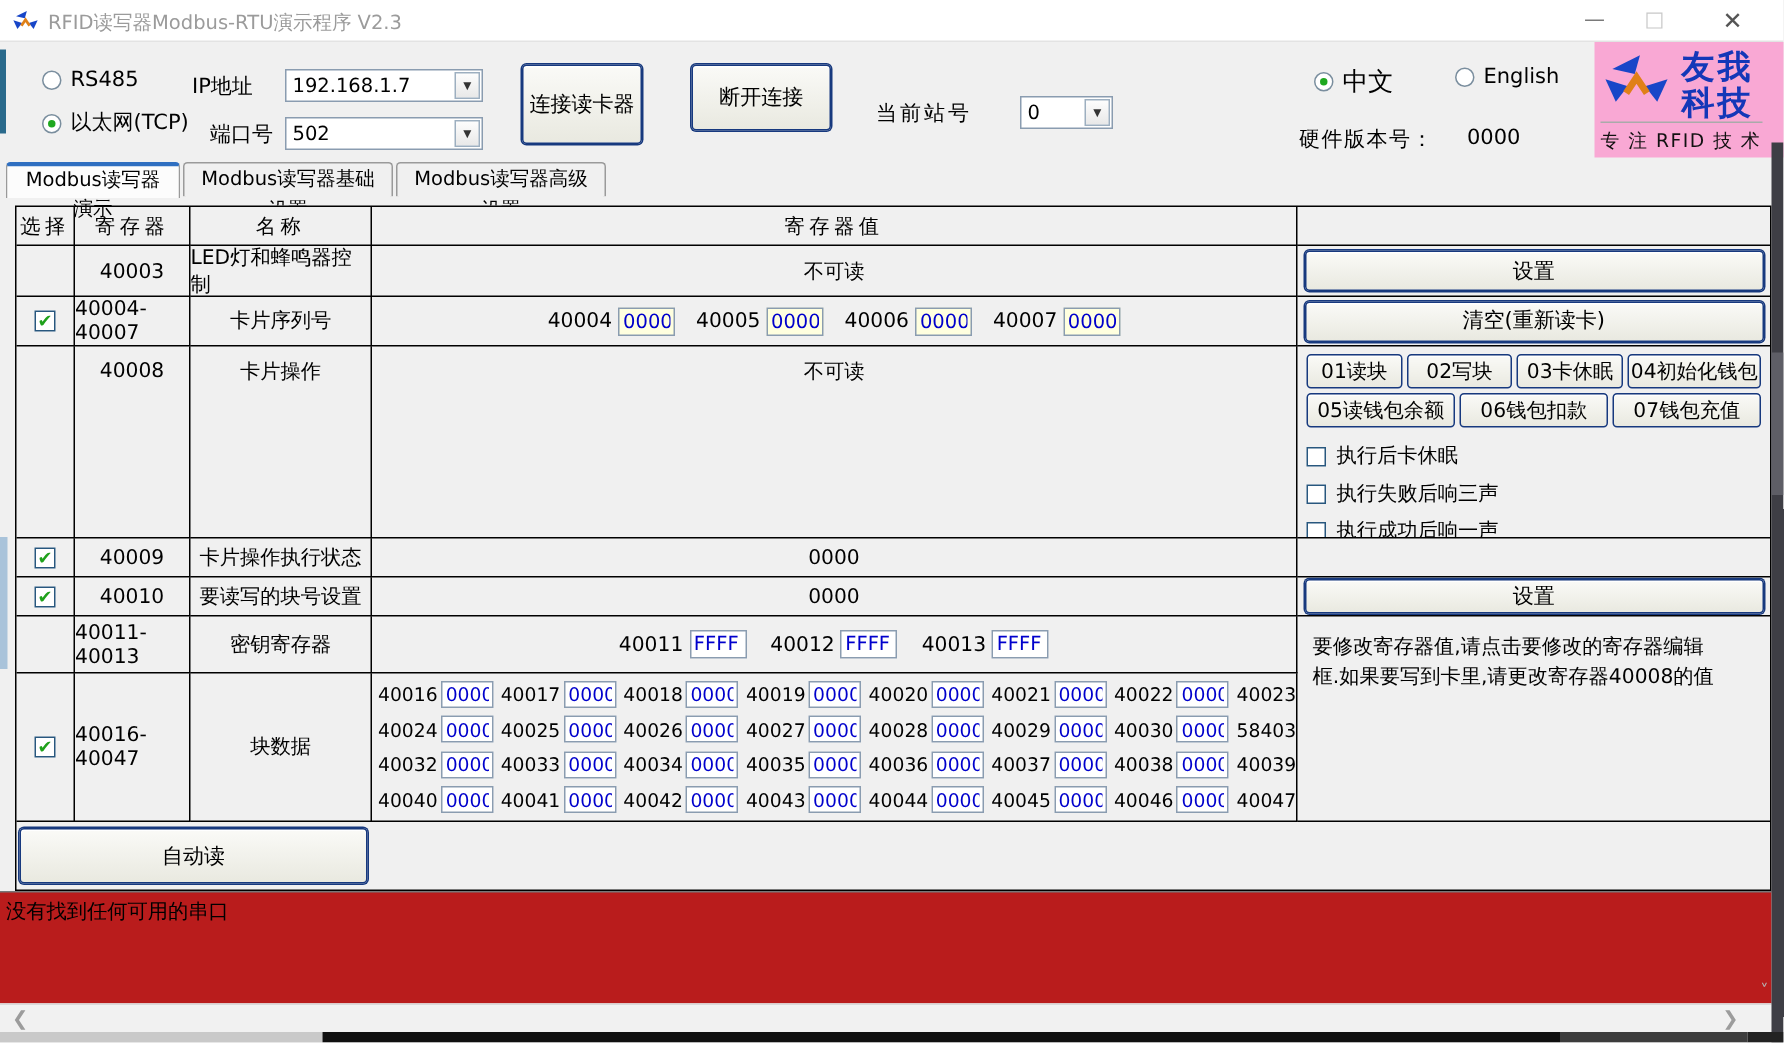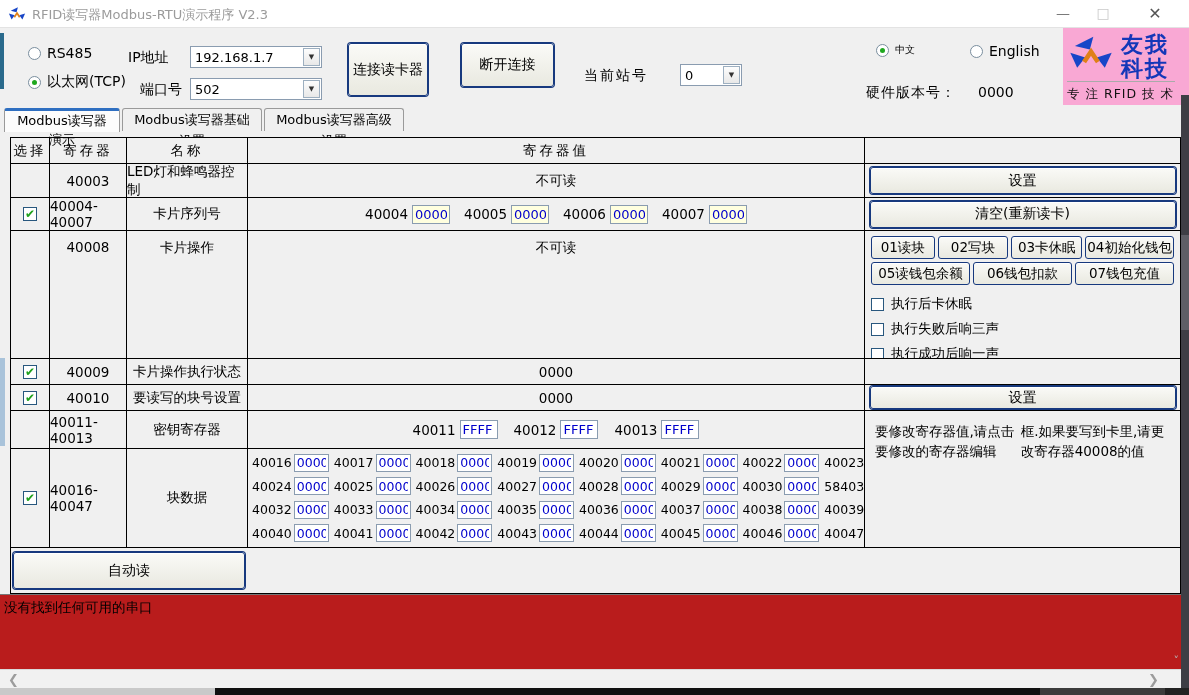--- a/index.html
+++ b/index.html
@@ -56,21 +56,21 @@
   .vin.yellow { background:#FFFFDF; }
   .vin.white { background:#FFFFFF; }
   .serialline { display:flex; gap:14px; justify-content:center; align-items:center; width:100%; }
   .keyline { display:flex; gap:16px; justify-content:center; align-items:center; width:100%; }
   .opcell { flex-direction:column; align-items:stretch; justify-content:flex-start; padding:5px 6px; gap:3px; }
   .oprow { display:flex; gap:3px; }
   .oprow .btn { height:23px; font-size:13.5px; flex:1; }
   .opchecks { margin-top:7px; display:flex; flex-direction:column; gap:7px; }
   .opcheck { display:flex; align-items:center; gap:7px; font-size:13.5px; }
   .opcheck .box { width:13px; height:13px; border:1px solid #28577E; background:#fff; }
-  .helpcell { align-items:flex-start; justify-content:flex-start; padding:10px 10px; font-size:13.5px; line-height:20px; flex-direction:row; }
+  .helpcell { align-items:flex-start; justify-content:flex-start; padding:10px 10px; font-size:13.5px; line-height:20px; flex-direction:column; }
   .blockcell { flex-direction:column; justify-content:space-around; align-items:stretch; padding:2px 4px; }
   .blockrow { display:flex; gap:5px; align-items:center; }
   .blockrow .pair { gap:2px; flex:1; font-size:12.5px; }
   .blockrow .vin { width:35px; height:18px; font-size:12.5px; }
   .actionbtn { width:306px; height:27px; margin:0 auto; font-size:14px; }
 
   
   .autobtn { position:absolute; left:2px; top:4px; width:232px; height:37px; font-size:14px; }
   .logarea { position:absolute; left:0; top:594px; width:1181px; height:75px; background:#b91c1c; border-top:1px solid #777; }
   .logarea .msg { position:absolute; left:4px; top:4px; font-size:13.5px; }
@@ -134,21 +134,21 @@
   <button class="btn btn-big topbtn" style="left:461px; top:15px; width:93px; height:44px;">断开连接</button>
 
   <span class="lbl" style="left:584px; top:39px; letter-spacing:2px;">当前站号</span>
   <div class="combo" style="left:680px; top:36px; width:62px;">
     <span class="cval">0</span>
     <span class="carrow">▼</span>
   </div>
 
   <div class="radio checked" style="left:876px; top:15px;">
     <span class="rdot"></span>
-    <span style="font-size:10px;">中文</span>
+    <span style="font-size:17px;">中文</span>
   </div>
   <div class="radio" style="left:970px; top:15px;">
     <span class="rdot"></span>
     <span style="font-size:14px;">English</span>
   </div>
   <span class="lbl" style="left:866px; top:56px; letter-spacing:1px;">硬件版本号：</span>
   <span class="lbl" style="left:978px; top:56px;">0000</span>
 </div>
 
 <div class="logobox">

